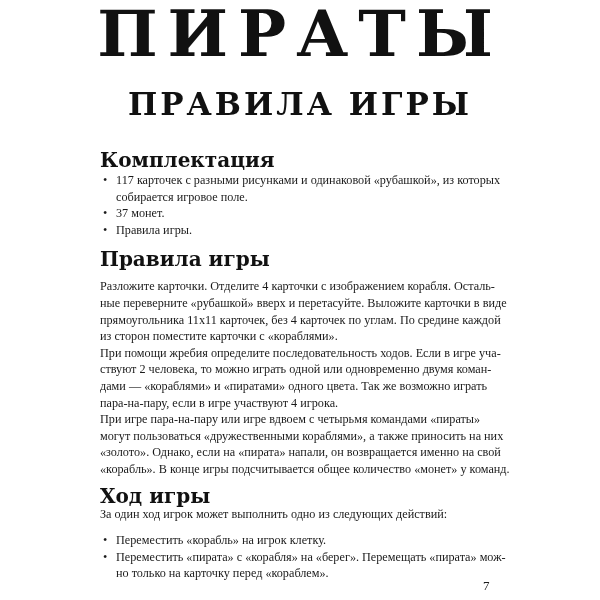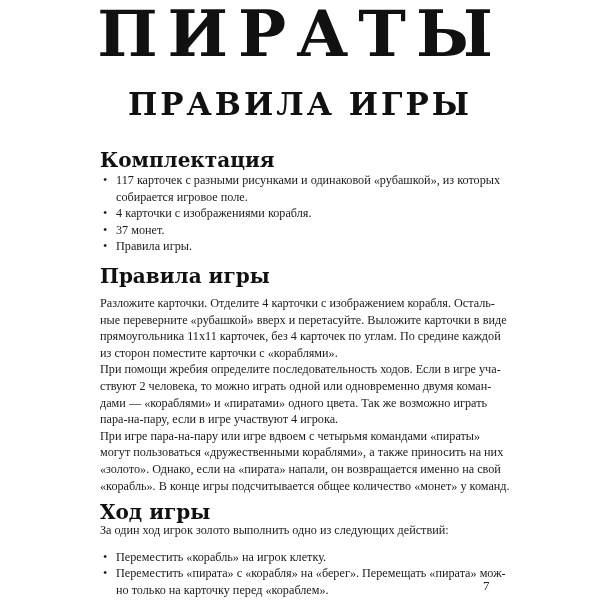--- a/index.html
+++ b/index.html
@@ -20,33 +20,32 @@
 </head>
 <body>
 
 <div class="title">ПИРАТЫ</div>
 <div class="subtitle">ПРАВИЛА ИГРЫ</div>
 
 <div class="content">
   <h2>Комплектация</h2>
   <ul>
     <li>117 карточек с разными рисунками и одинаковой «рубашкой», из которых собирается игровое поле.</li>
-    <li>4 карточки с изображениями корабля.</li>
     <li>37 монет.</li>
     <li>Правила игры.</li>
   </ul>
   <div class="gap-lg"></div>
   <h2>Правила игры</h2>
   <div class="gap-md"></div>
   <p>Разложите карточки. Отделите 4 карточки с изображением корабля. Осталь­ные переверните «рубашкой» вверх и перетасуйте. Выложите карточки в виде прямоугольника 11х11 карточек, без 4 карточек по углам. По средине каждой из сторон поместите карточки с «кораблями».</p>
   <p>При помощи жребия определите последовательность ходов. Если в игре уча­ствуют 2 человека, то можно играть одной или одновременно двумя коман­дами — «кораблями» и «пиратами» одного цвета. Так же возможно играть пара-на-пару, если в игре участвуют 4 игрока.</p>
   <p>При игре пара-на-пару или игре вдвоем с четырьмя командами «пираты» могут пользоваться «дружественными кораблями», а также приносить на них «золото». Однако, если на «пирата» напали, он возвращается именно на свой «корабль». В конце игры подсчитывается общее количество «монет» у команд.</p>
   <div class="gap-sm"></div>
   <h2>Ход игры</h2>
-  <p>За один ход игрок золото выполнить одно из следующих действий:</p>
+  <p>За один ход игрок может выполнить одно из следующих действий:</p>
   <div class="gap-sm"></div>
   <ul>
     <li>Переместить «корабль» на игрок клетку.</li>
     <li>Переместить «пирата» с «корабля» на «берег». Перемещать «пирата» мож­но только на карточку перед «кораблем».</li>
   </ul>
 </div>
 
 <div class="page-num">7</div>
 
 </body></html>

